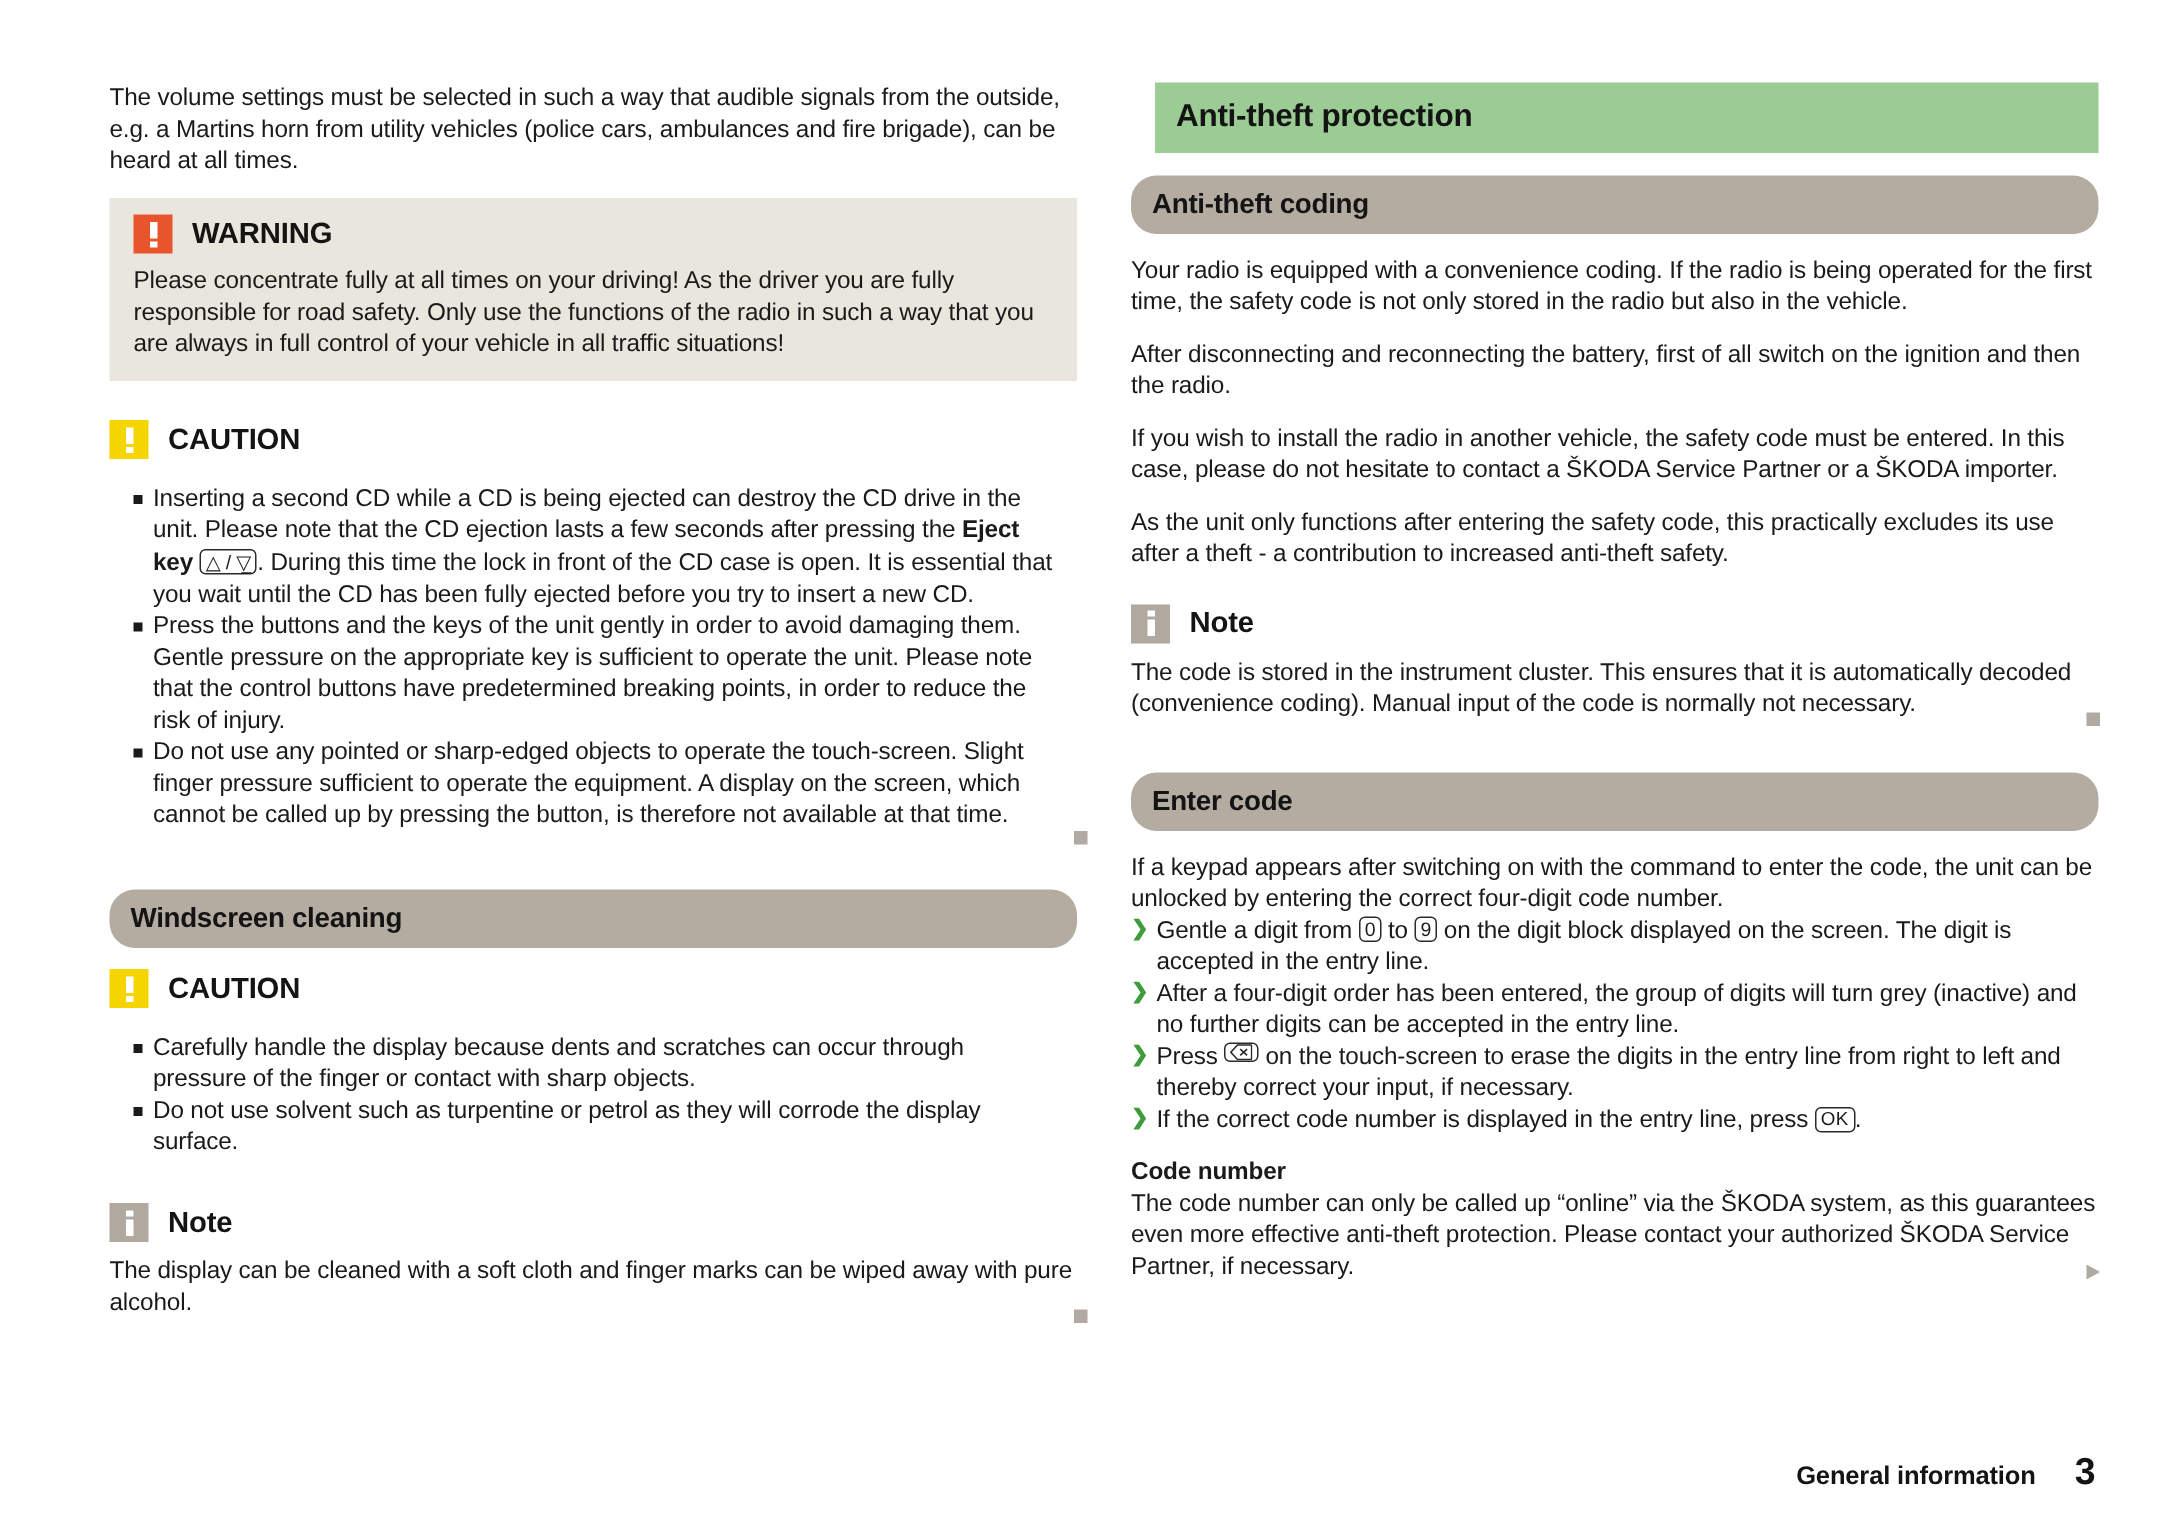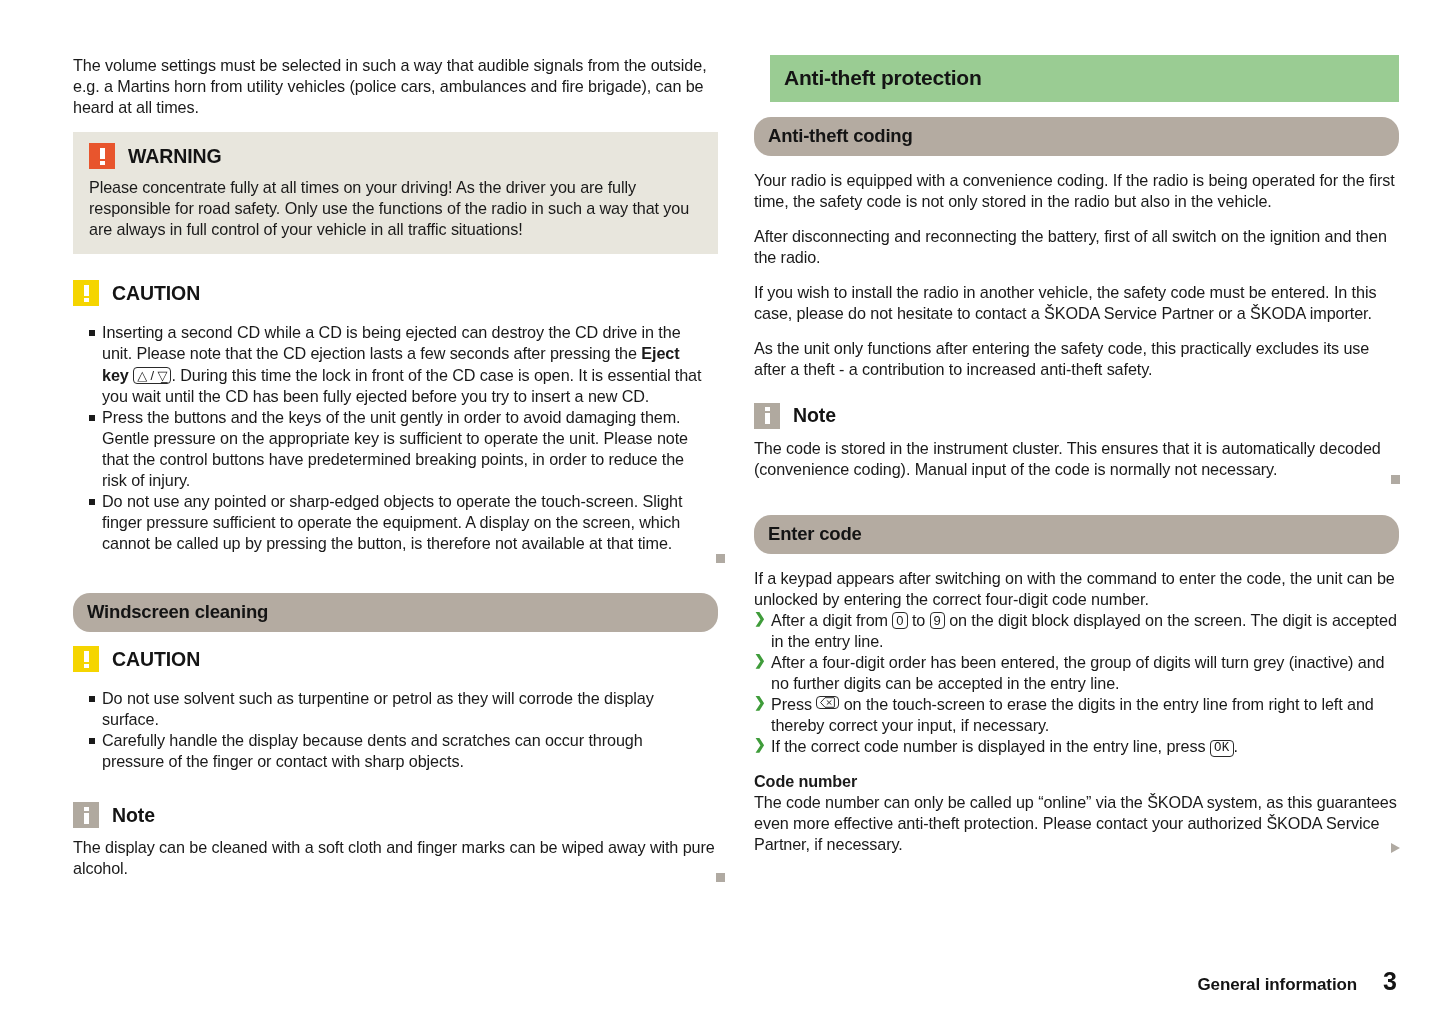--- a/index.html
+++ b/index.html
@@ -196,21 +196,21 @@
     display: inline-block;
     border: 1.3px solid #2a2a2a;
     border-radius: 4px;
     padding: 0 3px;
     font-size: 13px;
     line-height: 15px;
     vertical-align: 1px;
     white-space: nowrap;
     font-family: "Liberation Sans", sans-serif;
   }
-  .key.ok { font-size: 12.5px; letter-spacing: 0.3px; padding: 0 3px; font-family: Liberation Mono, monospace; }
+  .key.ok { font-size: 12.5px; letter-spacing: 0.3px; padding: 0 3px; }
   .key svg { display: block; }
   .keybox-svg {
     display: inline-block;
     vertical-align: -3px;
   }
   .bold { font-weight: bold; }
   .sub-title {
     font-size: 16.2px;
     font-weight: bold;
     letter-spacing: -0.1px;
@@ -308,22 +308,22 @@
       </div>
 
       <div class="callout">
         <div class="callout-head">
           <span class="callout-icon icon-caution">
               <span class="bang"></span>
             </span>
           <span class="callout-label">CAUTION</span>
         </div>
         <ul class="sq">
+          <li>Carefully handle the display because dents and scratches can occur through pressure of the finger or contact with sharp objects.</li>
           <li>Do not use solvent such as turpentine or petrol as they will corrode the display surface.</li>
-          <li>Carefully handle the display because dents and scratches can occur through pressure of the finger or contact with sharp objects.</li>
         </ul>
       </div>
 
       <div class="spacer-md"></div>
 
       <div class="callout">
         <div class="callout-head">
           <span class="callout-icon icon-note">
               <span class="info-i"></span>
             </span>
@@ -371,21 +371,21 @@
 
       <div class="spacer-lg"></div>
 
       <div class="section-bar">
         <span class="title">Enter code</span>
       </div>
 
       <p class="body tight">If a keypad appears after switching on with the command to enter the code, the unit can be unlocked by entering the correct four-digit code number.</p>
 
       <ul class="arrow">
-        <li><span>After a digit from </span><span class="key">0</span><span> to </span><span class="key">9</span><span> on the digit block displayed on the screen. The digit is accepted in the entry line.</span></li>
+        <li><span>Gentle a digit from </span><span class="key">0</span><span> to </span><span class="key">9</span><span> on the digit block displayed on the screen. The digit is accepted in the entry line.</span></li>
         <li>After a four-digit order has been entered, the group of digits will turn grey (inactive) and no further digits can be accepted in the entry line.</li>
         <li><span>Press </span><span class="key"><svg class="keybox-svg" width="15" height="11" viewBox="0 0 15 11" aria-hidden="true">
                 <path d="M5 0.7 H14 A0.6 0.6 0 0 1 14.4 1.3 V9.7 A0.6 0.6 0 0 1 14 10.3 H5 L0.6 5.5 Z" fill="none" stroke="#2a2a2a" stroke-width="1"></path>
                 <line x1="6.8" y1="3.4" x2="11.4" y2="7.6" stroke="#2a2a2a" stroke-width="1"></line>
                 <line x1="11.4" y1="3.4" x2="6.8" y2="7.6" stroke="#2a2a2a" stroke-width="1"></line>
               </svg></span><span> on the touch-screen to erase the digits in the entry line from right to left and thereby correct your input, if necessary.</span></li>
         <li><span>If the correct code number is displayed in the entry line, press </span><span class="key ok">OK</span><span>.</span></li>
       </ul>
 
       <div class="spacer-md"></div>

